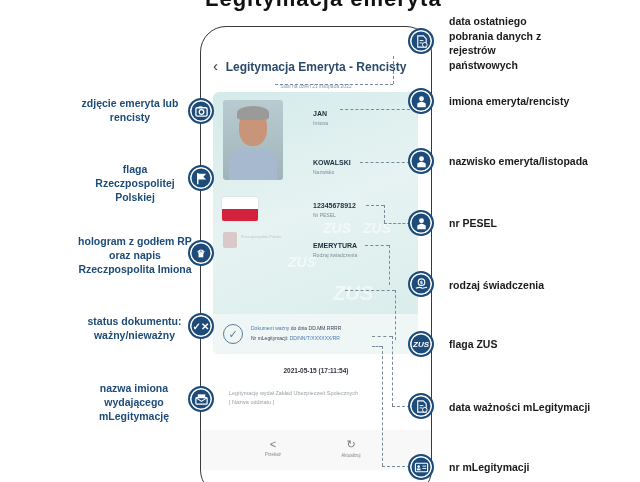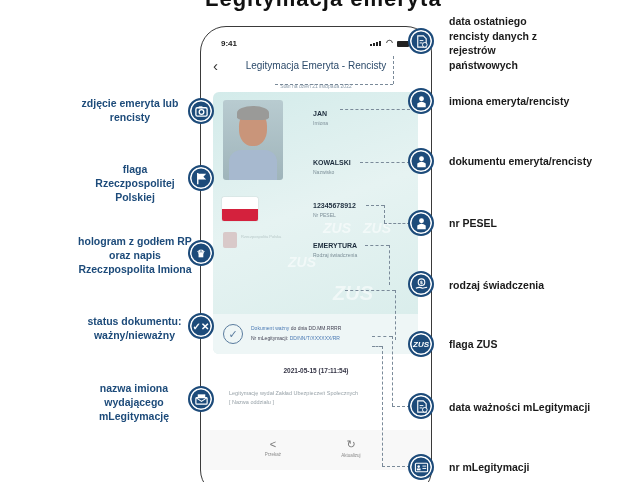--- a/index.html
+++ b/index.html
@@ -12,21 +12,21 @@
   .phone { position: absolute; left: 200px; top: 26px; width: 232px; height: 470px; border: 1.5px solid #3a3a3a; border-radius: 26px; background: #fff; overflow: hidden; }
   .status-bar { position: absolute; left: 20px; top: 12px; width: 190px; height: 12px; font-size: 8px; font-weight: bold; color: #222; }
   .status-bar .time { position: absolute; left: 0; top: 0; }
   .status-bar .signal { position: absolute; right: 30px; top: 2px; display: flex; gap: 1px; align-items: flex-end; }
   .status-bar .signal span { display: block; width: 2px; background: #222; }
   .status-bar .wifi { position: absolute; right: 18px; top: -1px; font-size: 8px; }
   .status-bar .battery { position: absolute; right: 2px; top: 2px; width: 12px; height: 6px; background: #222; border-radius: 1px; }
 
   .nav-bar { position: absolute; left: 0; top: 30px; width: 100%; height: 20px; }
   .nav-bar .back { position: absolute; left: 12px; top: 0; font-size: 15px; color: #333; cursor: pointer; }
-  .nav-bar .title { position: absolute; left: 0; width: 100%; text-align: center; top: 3px; font-size: 10px; font-weight: normal; color: #2c4a6a; }
+  .nav-bar .title { position: absolute; left: 0; width: 100%; text-align: center; top: 3px; font-size: 12px; font-weight: bold; color: #2c4a6a; }
   .stan { position: absolute; left: 0; width: 100%; text-align: center; top: 56px; font-size: 5px; color: #8899a8; }
 
   .card { position: absolute; left: 12px; top: 65px; width: 205px; height: 262px; border-radius: 6px; background: linear-gradient(160deg, #d3ebea 0%, #e6f3f2 45%, #d7ecea 100%); overflow: hidden; }
   .photo { position: absolute; left: 10px; top: 8px; width: 60px; height: 80px; border-radius: 3px; background: linear-gradient(180deg, #b8cbd0 0%, #9fb4ba 100%); overflow: hidden; }
   .photo .head { position: absolute; left: 16px; top: 10px; width: 28px; height: 36px; border-radius: 45%; background: #c9957a; }
   .photo .hair { position: absolute; left: 14px; top: 6px; width: 32px; height: 14px; border-radius: 50% 50% 20% 20%; background: #9a9a98; }
   .photo .shirt { position: absolute; left: 6px; top: 50px; width: 48px; height: 30px; border-radius: 12px 12px 0 0; background: #a7b9cf; }
   .flag { position: absolute; left: 9px; top: 105px; width: 36px; height: 24px; border-radius: 2px; overflow: hidden; box-shadow: 0 0 1px #999; }
   .flag .w { height: 50%; background: #fff; }
   .flag .r { height: 50%; background: #d4213d; }
@@ -67,31 +67,20 @@
 </style>
 </head>
 <body>
 
 <div class="title-cut">Legitymacja emeryta</div>
 
 <div class="vrule" style="left:201px;top:100px;height:340px;"></div>
 <div class="vrule" style="left:421px;top:40px;height:430px;"></div>
 
 <div class="phone">
-  <div class="status-bar">
-    <span class="time">9:41</span>
-    <span class="signal">
-        <span style="height:2px"></span>
-        <span style="height:3px"></span>
-        <span style="height:4px"></span>
-        <span style="height:5px"></span>
-      </span>
-    <span class="wifi">◠</span>
-    <span class="battery"></span>
-  </div>
 
   <div class="nav-bar">
     <span class="back">‹</span>
     <div class="title">Legitymacja Emeryta - Rencisty</div>
   </div>
   <div class="stan">Stan na dzień 21 listopada 2022</div>
 
   <div class="card">
     <div class="zus-wm" style="left:110px;top:128px;">ZUS</div>
     <div class="zus-wm" style="left:150px;top:128px;">ZUS</div>
@@ -203,37 +192,37 @@
 <div class="lab-left" style="left:92px;top:381px;width:84px;">nazwa imiona wydającego mLegitymację</div>
 
 <div class="badge" style="left:408px;top:28px;">
   <svg viewBox="0 0 16 16">
       <path d="M4 2 L10 2 L13 5 L13 14 L4 14 Z" fill="none" stroke="#fff" stroke-width="1.2"></path>
       <line x1="6" y1="7" x2="10" y2="7" stroke="#fff"></line>
       <line x1="6" y1="9.5" x2="9" y2="9.5" stroke="#fff"></line>
       <circle cx="11.5" cy="11.5" r="2.5" fill="#1d4b7a" stroke="#fff"></circle>
     </svg>
 </div>
-<div class="lab-right" style="left:449px;top:14px;width:110px;">data ostatniego rencisty danych z rejestrów państwowych</div>
+<div class="lab-right" style="left:449px;top:14px;width:110px;">data ostatniego pobrania danych z rejestrów państwowych</div>
 
 <div class="badge" style="left:408px;top:88px;">
   <svg viewBox="0 0 16 16">
       <circle cx="8" cy="5" r="2.6" fill="#fff"></circle>
       <path d="M3.5 14 L3.5 10 Q8 6.5 12.5 10 L12.5 14 Z" fill="#fff"></path>
     </svg>
 </div>
 <div class="lab-right" style="left:449px;top:94px;">imiona emeryta/rencisty</div>
 
 <div class="badge" style="left:408px;top:148px;">
   <svg viewBox="0 0 16 16">
       <circle cx="8" cy="5" r="2.6" fill="#fff"></circle>
       <path d="M3.5 14 L3.5 10 Q8 6.5 12.5 10 L12.5 14 Z" fill="#fff"></path>
     </svg>
 </div>
-<div class="lab-right" style="left:449px;top:154px;">dokumentu emeryta/rencisty</div>
+<div class="lab-right" style="left:449px;top:154px;">nazwisko emeryta/listopada</div>
 
 <div class="badge" style="left:408px;top:210px;">
   <svg viewBox="0 0 16 16">
       <circle cx="8" cy="5" r="2.6" fill="#fff"></circle>
       <path d="M3.5 14 L3.5 10 Q8 6.5 12.5 10 L12.5 14 Z" fill="#fff"></path>
     </svg>
 </div>
 <div class="lab-right" style="left:449px;top:216px;">nr PESEL</div>
 
 <div class="badge" style="left:408px;top:271px;">

